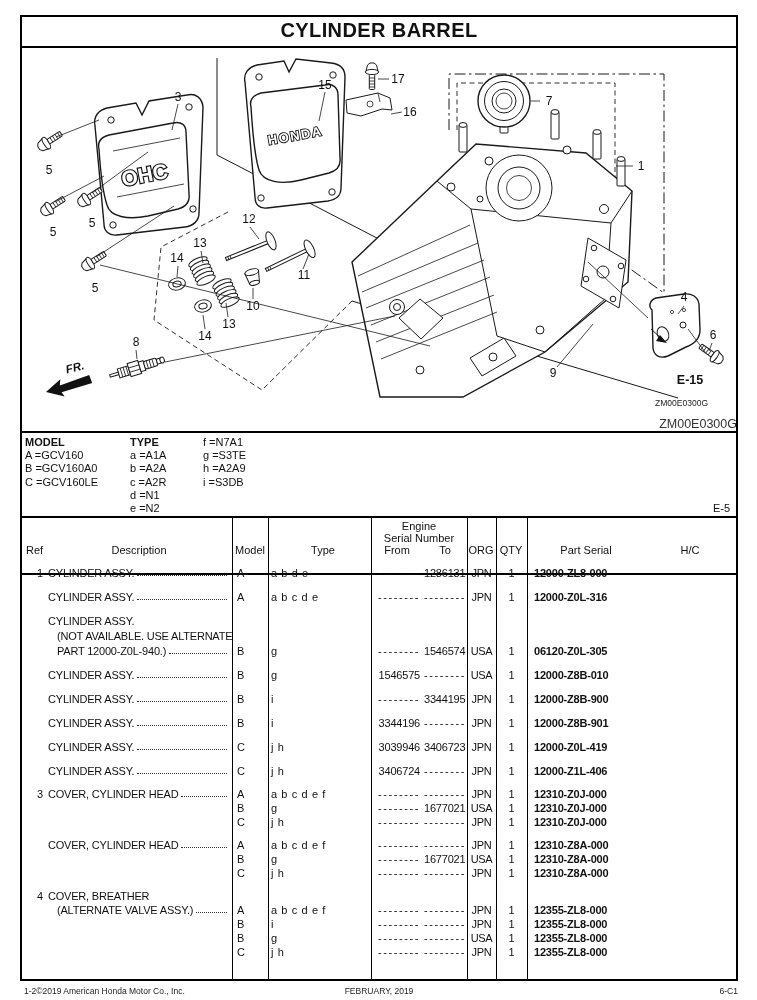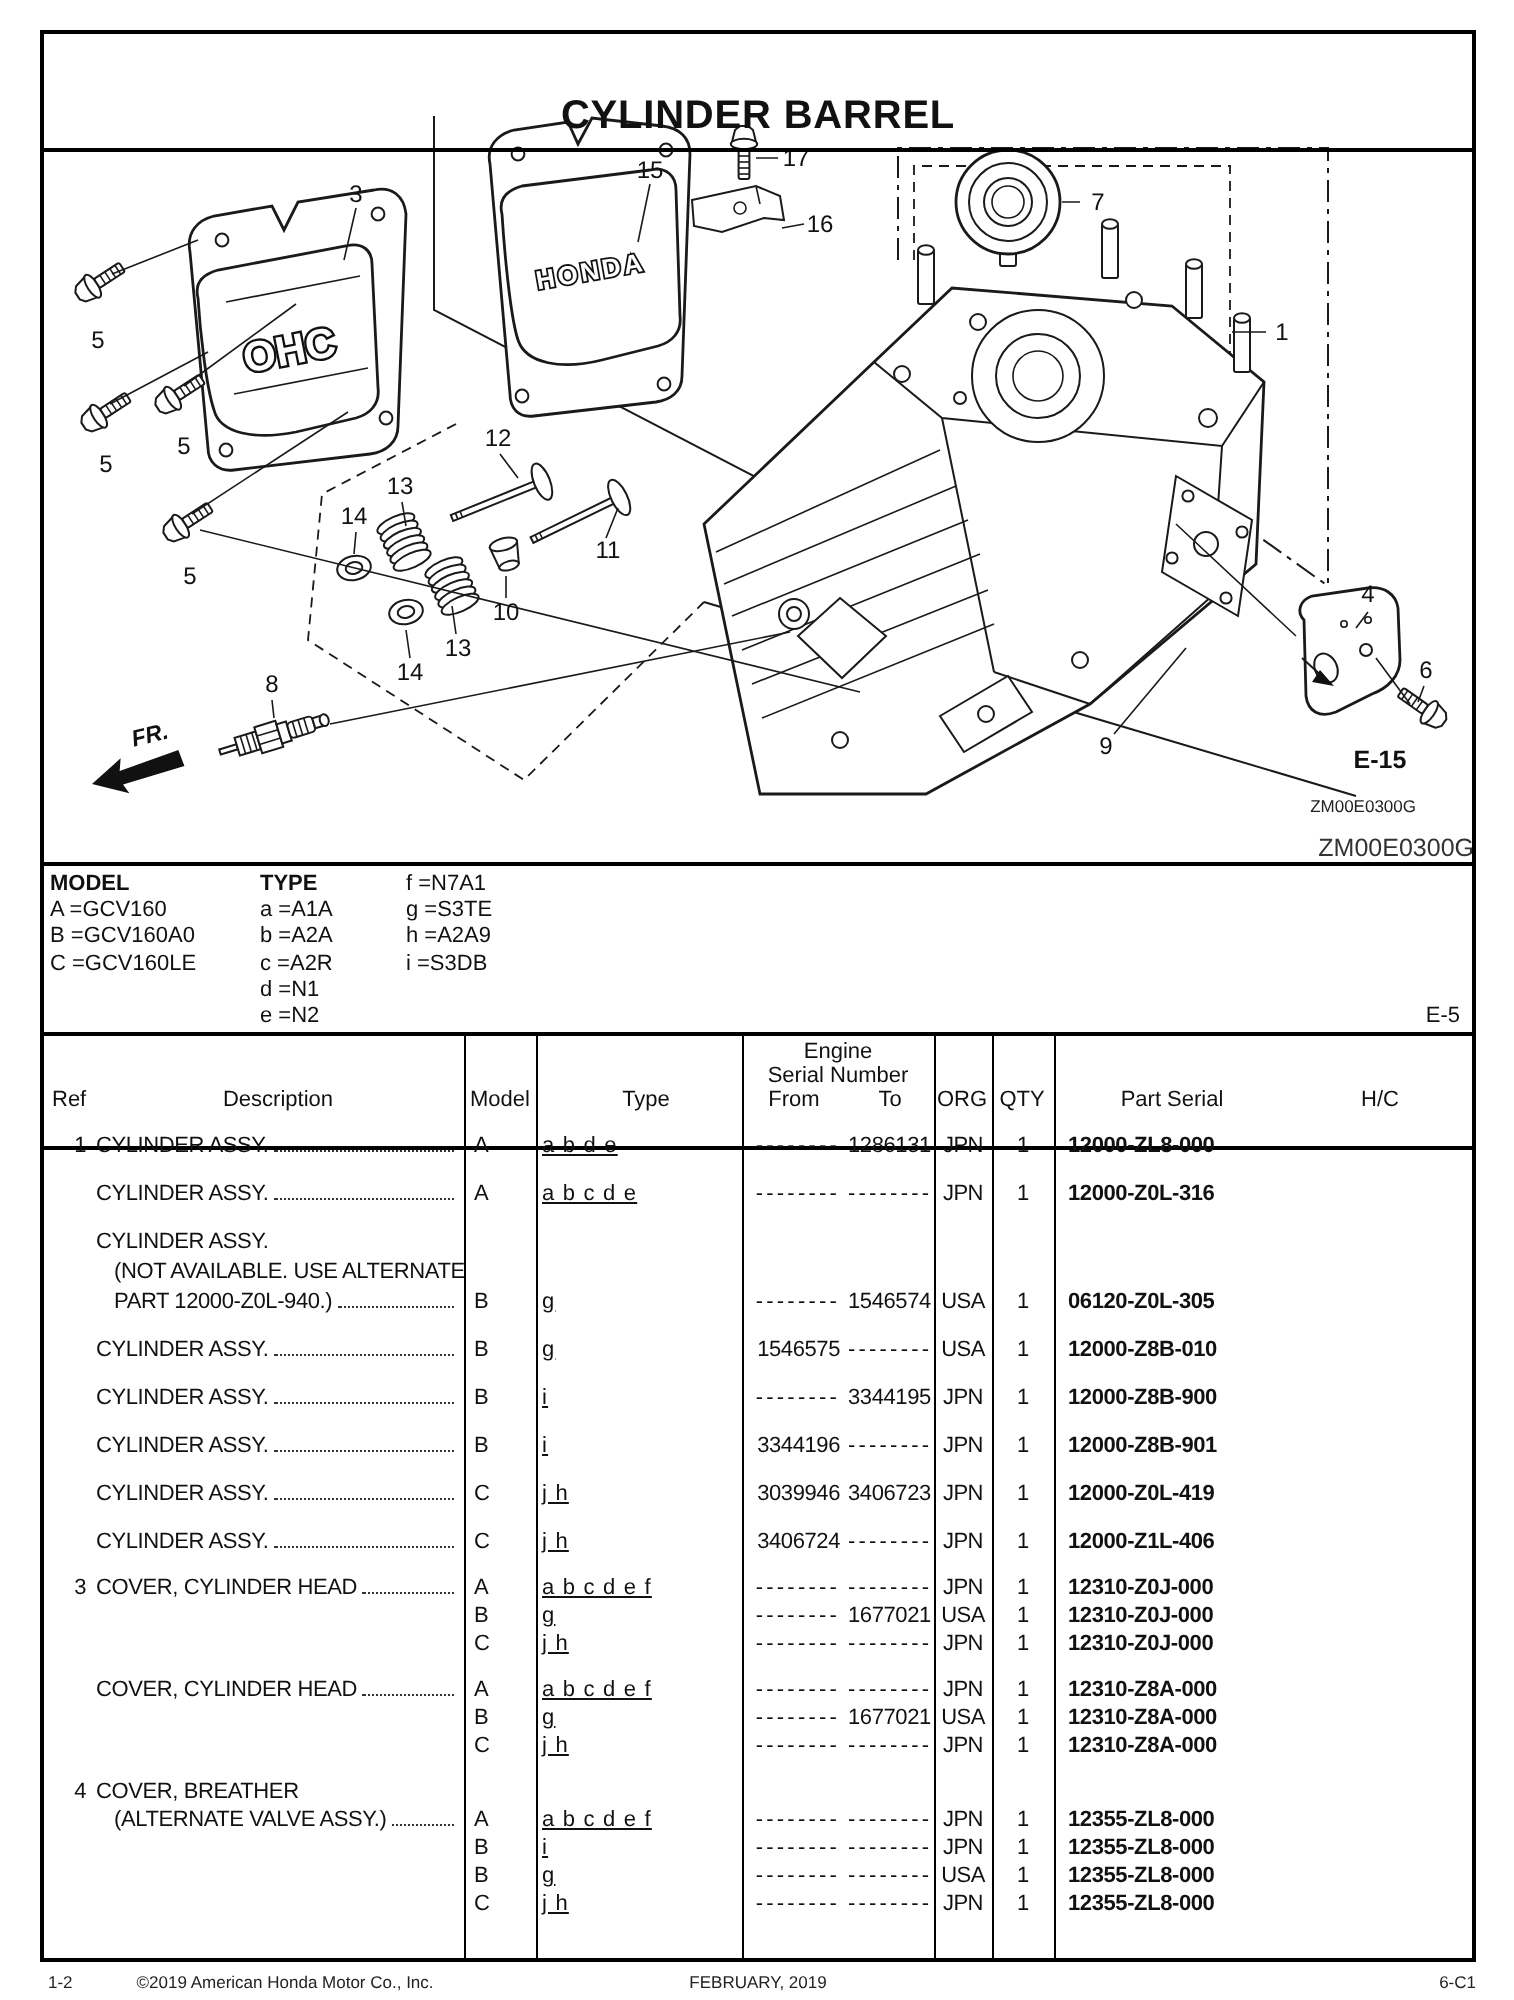--- a/index.html
+++ b/index.html
@@ -1,19 +1,19 @@
 <!DOCTYPE html>
 <html><head>
 <meta charset="utf-8">
 <style>
   html,body{margin:0;padding:0;background:#fff;}
   body{font-family:"Liberation Sans",sans-serif;color:#111;width:757px;height:1000px;}
   .page{position:relative;width:757px;height:1000px;background:#fff;overflow:hidden;}
   .pborder{position:absolute;left:20px;top:15px;width:718px;height:966px;border:2px solid #000;box-sizing:border-box;}
-  .titlebox{position:absolute;left:20px;top:15px;width:718px;height:33px;border-bottom:2px solid #000;box-sizing:border-box;display:flex;align-items:center;justify-content:center;margin-top:28px;}
+  .titlebox{position:absolute;left:20px;top:15px;width:718px;height:33px;border-bottom:2px solid #000;box-sizing:border-box;display:flex;align-items:center;justify-content:center;}
   .title{font-size:20px;font-weight:bold;letter-spacing:.4px;}
   svg.diagram{position:absolute;left:0;top:0;width:757px;height:1000px;}
   .ln{fill:none;stroke:#1a1a1a;stroke-width:1;}
   .lt{fill:none;stroke:#1a1a1a;stroke-width:.8;}
   .fw{fill:#fff;stroke:#1a1a1a;stroke-width:1;}
   .fw2{fill:#fff;stroke:#1a1a1a;stroke-width:1.4;}
   .dsh{fill:none;stroke:#1a1a1a;stroke-width:.9;stroke-dasharray:5 3.5;}
   .ddot{fill:none;stroke:#1a1a1a;stroke-width:1;stroke-dasharray:11 3.5 2.5 3.5;}
   .co{font-size:12px;fill:#111;}
   .cob{font-weight:bold;font-size:12.5px;}
@@ -34,28 +34,28 @@
   #th-ref{left:6px;transform:none;}
   .tbody{position:absolute;left:0;top:41px;width:100%;}
   .row{display:grid;grid-template-columns:26px 186px 36px 103px 53px 43px 29px 31px 118px 1fr;height:15px;align-items:center;}
   .row.c{height:14px;}
   .cell{white-space:nowrap;letter-spacing:-0.2px;}
   .ref{text-align:right;padding-right:3px;}
   .desc{display:flex;align-items:flex-end;padding-left:2px;overflow:hidden;}
   .desc.ind{padding-left:11px;}
   .leader{flex:1;border-bottom:1.5px dotted #333;margin:0 5px 3px 3px;}
   .model{padding-left:5px;}
-  .type{padding-left:3px;letter-spacing:.6px;text-decoration:underline;}
+  .type{padding-left:3px;letter-spacing:.6px;}
   .from,.to{text-align:right;padding-right:4px;}
   .org{text-align:center;letter-spacing:-0.3px;}
   .qty{text-align:center;}
   .part{padding-left:7px;font-weight:bold;}
   .dashv{letter-spacing:1.6px;}
   .footer{position:absolute;left:20px;top:986px;width:718px;font-size:8.5px;color:#222;}
-  .f-left{position:absolute;left:4px;display:flex;gap:32px;}
+  .f-left{position:absolute;left:4px;display:flex;gap:0;}
   .f-center{position:absolute;left:50%;transform:translateX(-50%);}
   .f-right{position:absolute;right:0;}
 </style>
 </head>
 <body>
 
 <div class="page">
 
   <svg class="diagram" viewBox="0 0 757 1000" aria-hidden="true">
     <defs>

